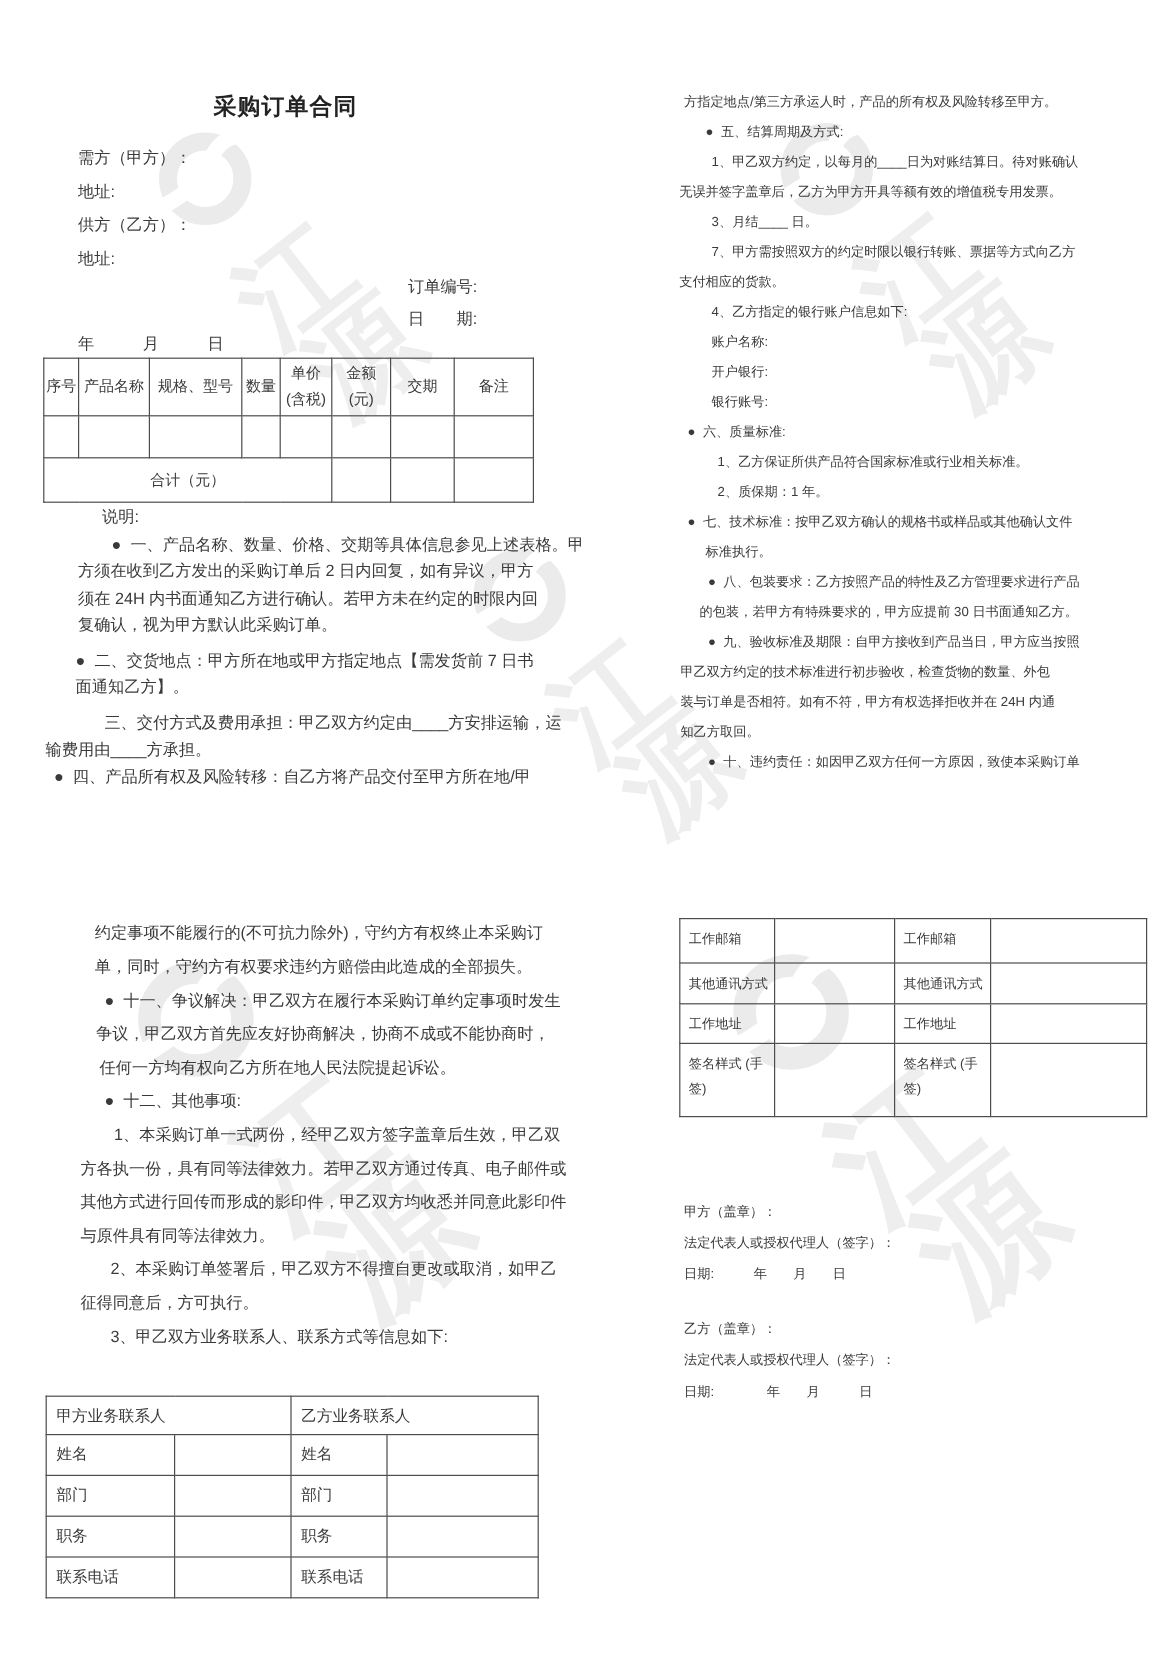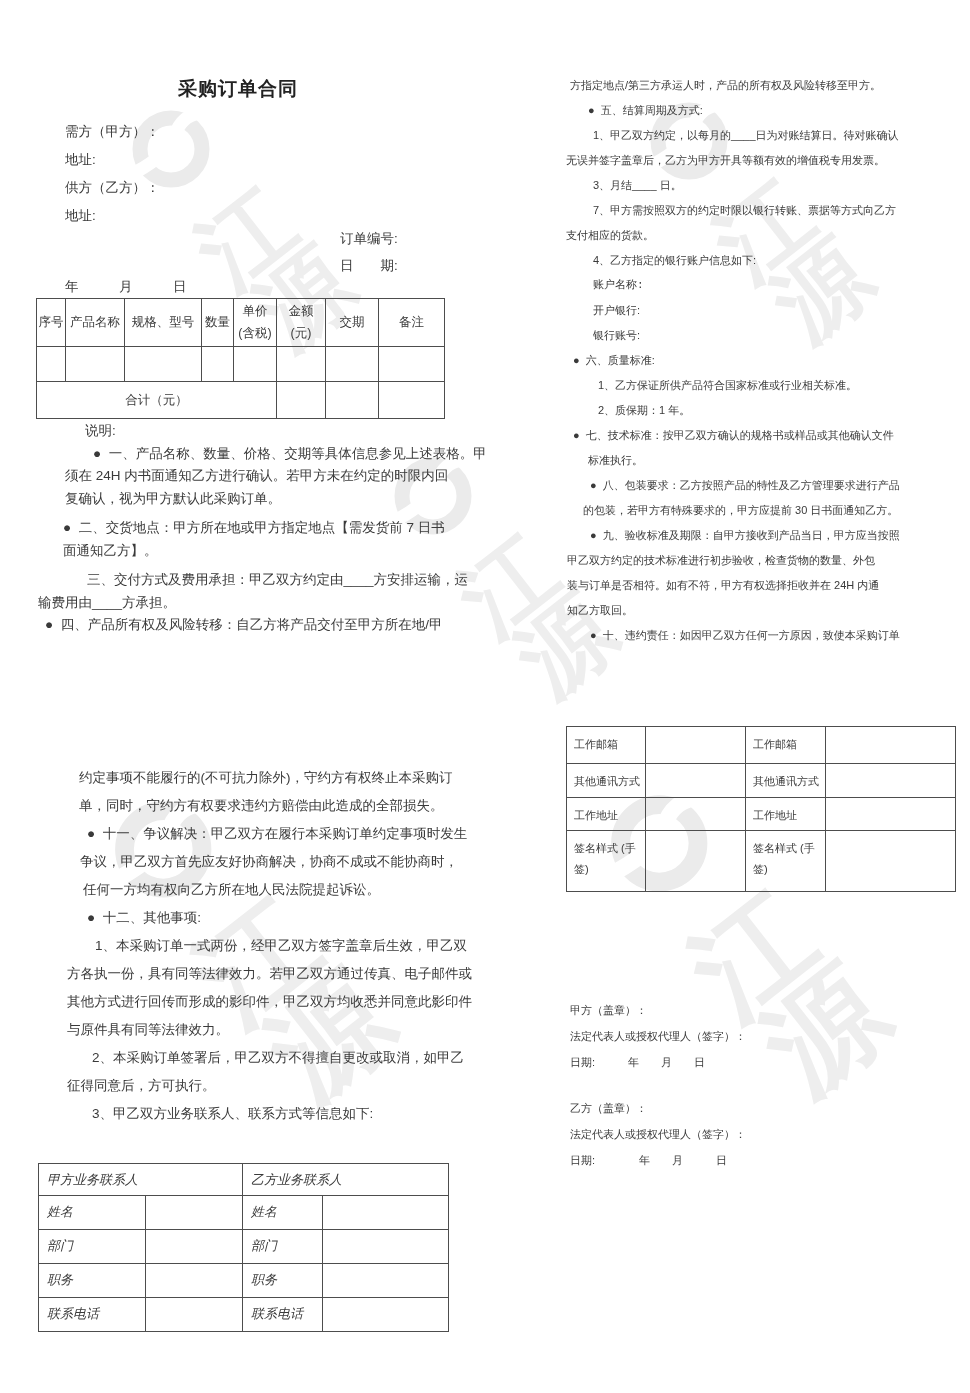--- a/index.html
+++ b/index.html
@@ -25,24 +25,24 @@
   #p1-head div{height:28px;line-height:28px;}
   #p1-meta div{height:27px;line-height:27px;}
   
   table{border-collapse:collapse;table-layout:fixed;background:transparent;z-index:1;}
   td,th{border:1px solid #4d4d4d;font-weight:normal;overflow:hidden;}
   #product-table{left:36px;top:298px;width:408px;font-size:12.5px;}
   #product-table th{text-align:center;vertical-align:middle;white-space:pre-line;line-height:1.7;}
   #product-table .rowEmpty td{height:32px;}
   #product-table .rowTotal td{height:34px;text-align:center;vertical-align:middle;}
   #contact-table{left:38px;top:1163px;width:410px;font-size:13px;}
-  #contact-table td{vertical-align:top;padding:7px 0 0 8px;font-style:italic;}
+  #contact-table td{vertical-align:top;padding:7px 0 0 8px;}
   #contact-table .hrow td{height:24px;}
   #contact-table .r td{height:26px;}
-  #contact-table2{left:566px;top:726px;width:389px;font-size:11px;}
+  #contact-table2{left:566px;top:765px;width:389px;font-size:11px;}
   #contact-table2 td{vertical-align:top;padding:7px 0 0 7px;line-height:1.9;}
   
   .sig{position:absolute;left:570px;font-size:11px;z-index:1;}
   .sig div{height:26px;line-height:26px;white-space:pre;}
 </style>
 </head>
 <body>
 
 <div id="canvas">
 
@@ -142,39 +142,40 @@
       <td></td>
       <td></td>
       <td></td>
     </tr>
   </tbody>
     </table>
 
   <div id="p1-lines" class="lines">
       <div class="ln" style="padding-left: 47px;">说明:</div>
       <div class="ln" style="padding-left: 7px; margin-left: 48px;">●  一、产品名称、数量、价格、交期等具体信息参见上述表格。甲</div>
+      <div class="ln" style="padding-left: 27px;">方须在收到乙方发出的采购订单后 2 日内回复，如有异议，甲方</div>
       <div class="ln" style="padding-left: 27px;">须在 24H 内书面通知乙方进行确认。若甲方未在约定的时限内回</div>
       <div class="ln" style="padding-left: 27px;">复确认，视为甲方默认此采购订单。</div>
       <div class="ln" style="padding-left: 25px; margin-top: 7px;">●  二、交货地点：甲方所在地或甲方指定地点【需发货前 7 日书</div>
       <div class="ln" style="padding-left: 25px;">面通知乙方】。</div>
       <div class="ln" style="padding-left: 49px; margin-top: 7px;">三、交付方式及费用承担：甲乙双方约定由____方安排运输，运</div>
       <div class="ln" style="padding-left: 0px;">输费用由____方承担。</div>
       <div class="ln" style="padding-left: 7px;">●  四、产品所有权及风险转移：自乙方将产品交付至甲方所在地/甲</div>
     </div>
 
   <div id="p2-lines" class="lines">
       <div class="ln" style="padding-left: 4px;">方指定地点/第三方承运人时，产品的所有权及风险转移至甲方。</div>
       <div class="ln" style="padding-left: 22px;">●  五、结算周期及方式:</div>
       <div class="ln" style="padding-left: 27px;">1、甲乙双方约定，以每月的____日为对账结算日。待对账确认</div>
       <div class="ln" style="padding-left: 0px;">无误并签字盖章后，乙方为甲方开具等额有效的增值税专用发票。</div>
       <div class="ln" style="padding-left: 27px;">3、月结____ 日。</div>
       <div class="ln" style="padding-left: 27px;">7、甲方需按照双方的约定时限以银行转账、票据等方式向乙方</div>
       <div class="ln" style="padding-left: 0px;">支付相应的货款。</div>
       <div class="ln" style="padding-left: 27px;">4、乙方指定的银行账户信息如下:</div>
-      <div class="ln" style="padding-left: 27px; font-family: Liberation Mono, monospace;">账户名称:</div>
+      <div class="ln" style="padding-left: 27px;">账户名称:</div>
       <div class="ln" style="padding-left: 27px;">开户银行:</div>
       <div class="ln" style="padding-left: 27px;">银行账号:</div>
       <div class="ln" style="padding-left: 7px;">●  六、质量标准:</div>
       <div class="ln" style="padding-left: 32px;">1、乙方保证所供产品符合国家标准或行业相关标准。</div>
       <div class="ln" style="padding-left: 32px;">2、质保期：1 年。</div>
       <div class="ln" style="padding-left: 7px;">●  七、技术标准：按甲乙双方确认的规格书或样品或其他确认文件</div>
       <div class="ln" style="padding-left: 22px;">标准执行。</div>
       <div class="ln" style="padding-left: 24px;">●  八、包装要求：乙方按照产品的特性及乙方管理要求进行产品</div>
       <div class="ln" style="padding-left: 1px; margin-left: 16px;">的包装，若甲方有特殊要求的，甲方应提前 30 日书面通知乙方。</div>
       <div class="ln" style="padding-left: 24px;">●  九、验收标准及期限：自甲方接收到产品当日，甲方应当按照</div>

